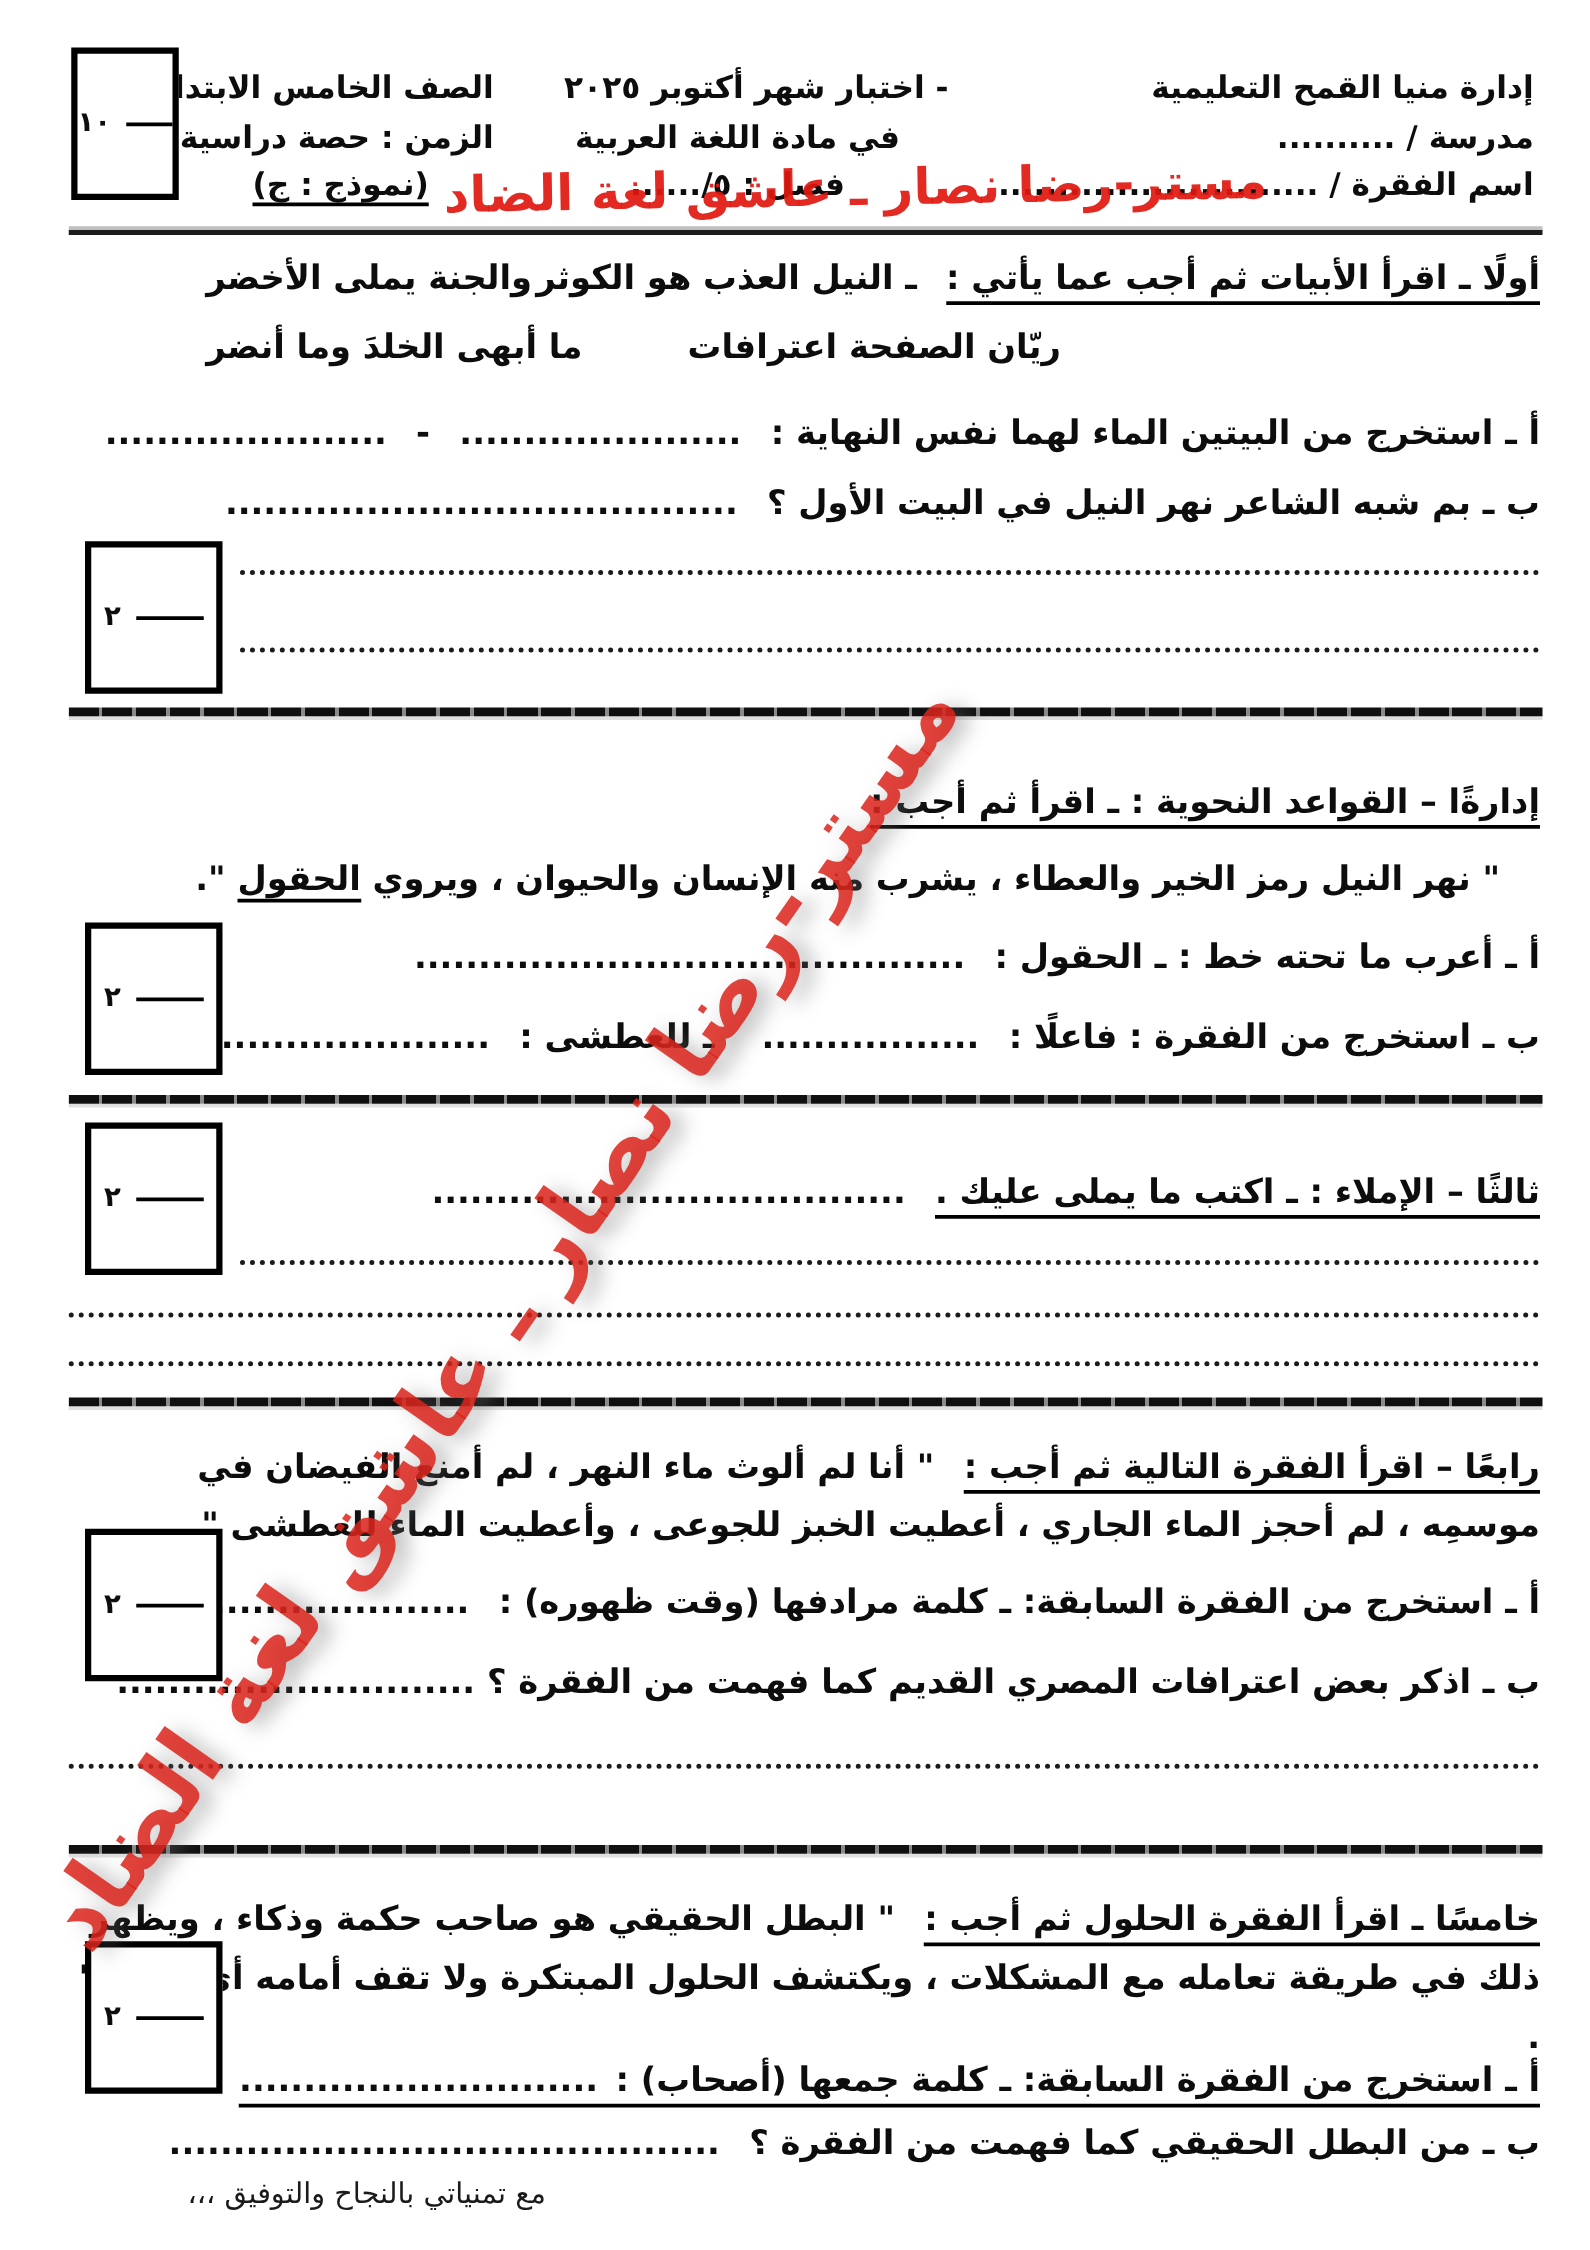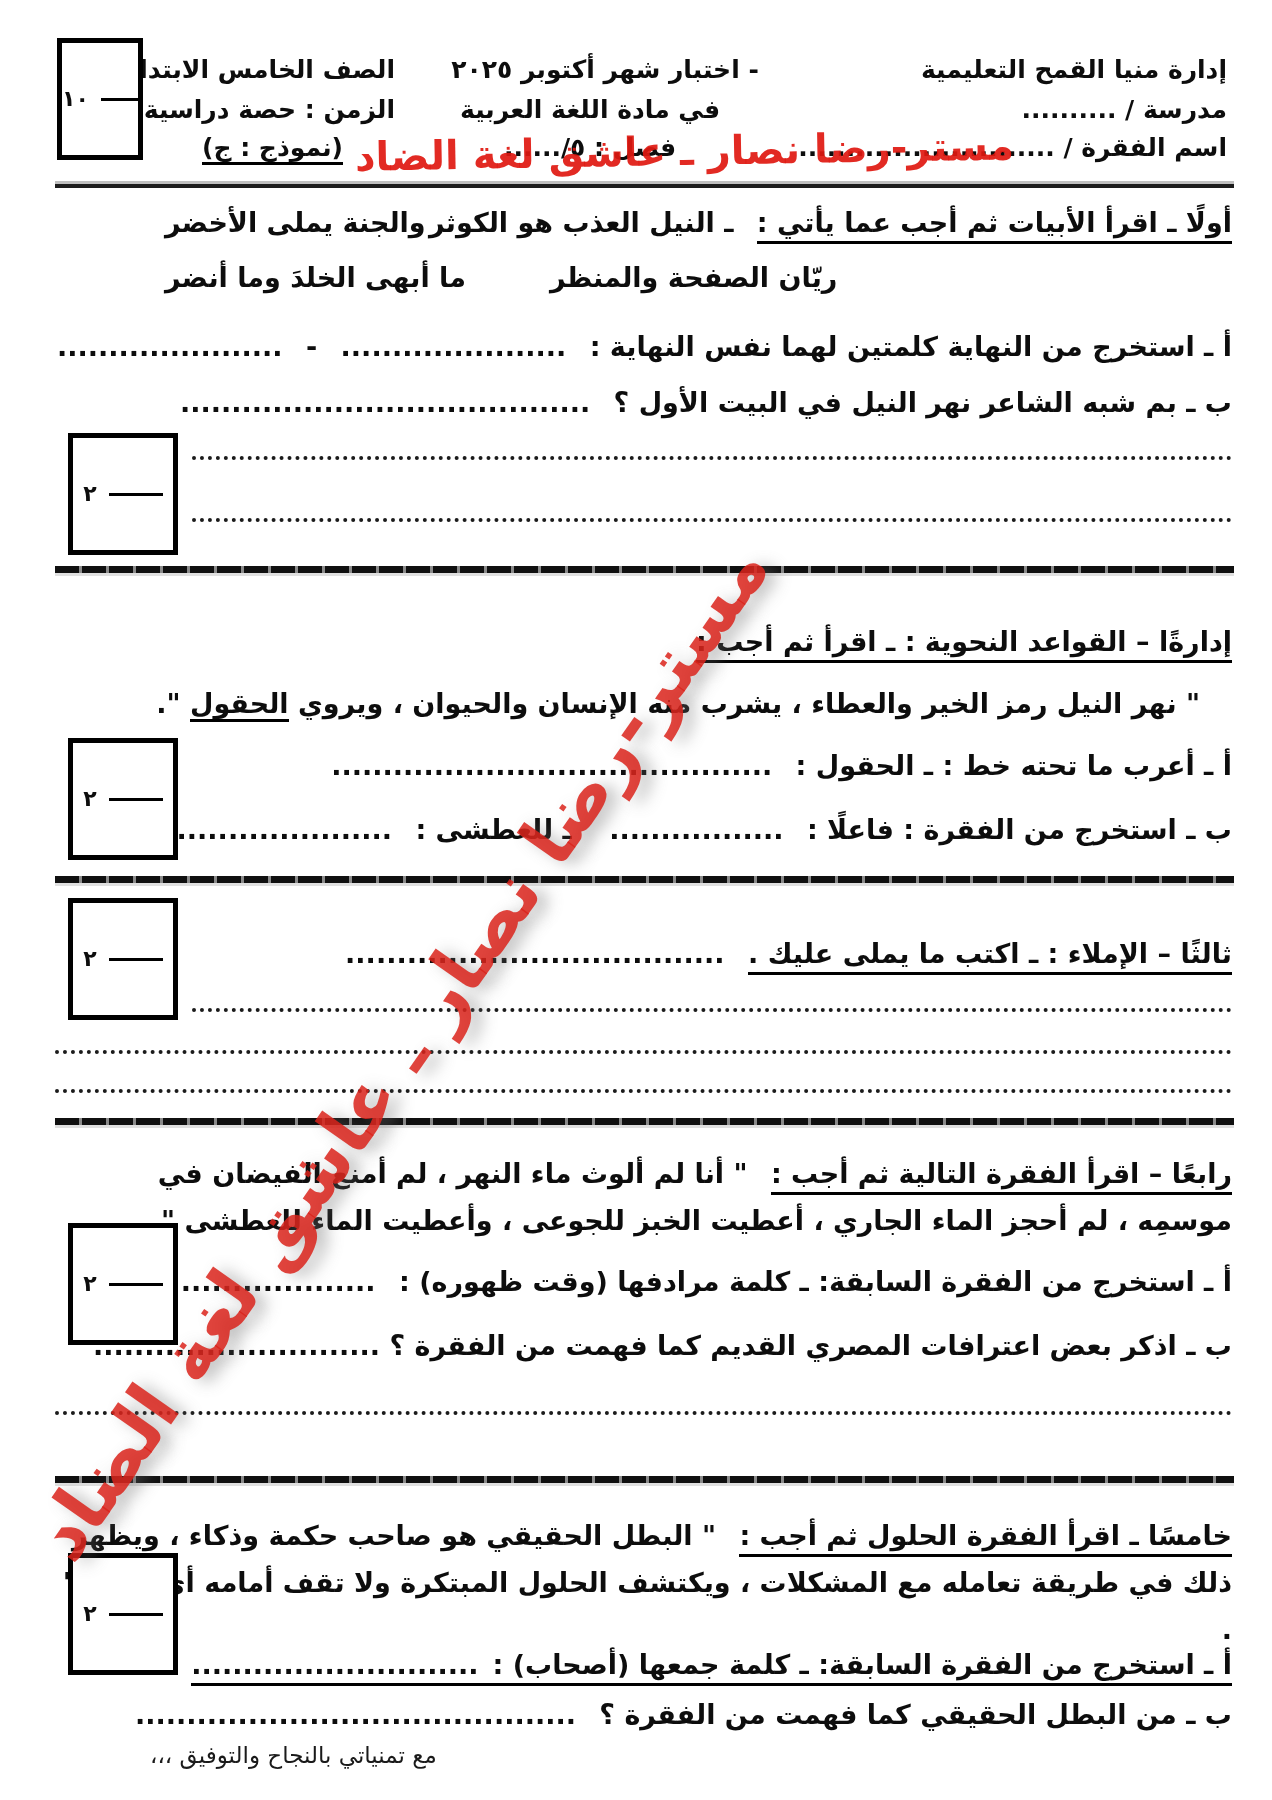--- a/index.html
+++ b/index.html
@@ -73,25 +73,25 @@
     <div class="wm-top">مستر-رضا نصار ـ عاشق لغة الضاد</div>
     <div class="hrule" style="top:184px;"></div>
   </div>
 
   <div>
     <div class="abs t27" style="top:203px;right:40px;margin-left:24px;">
       <span class="u">أولًا ـ اقرأ الأبيات ثم أجب عما يأتي :</span><span class="gap"></span>
       <span>ـ   النيل العذب هو الكوثر</span>
     </div>
     <div class="abs t27" style="top:203px;left:165px;">والجنة يملى الأخضر</div>
-    <div class="abs t27" style="top:258px;left:550px;">ريّان الصفحة والمنظر</div>
+    <div class="abs t27" style="top:258px;left:550px;">ريّان الصفحة اعترافات</div>
     <div class="abs t27" style="top:258px;left:165px;">ما أبهى الخلدَ وما أنضر</div>
 
     <div class="abs t27" style="top:327px;right:40px;">
-      <span>أ ـ استخرج من النهاية كلمتين لهما نفس النهاية :</span><span class="gap"></span>
+      <span>أ ـ استخرج من البيتين الماء لهما نفس النهاية :</span><span class="gap"></span>
       <span>......................</span><span class="gap"></span>
       <span>-</span><span class="gap"></span>
       <span>......................</span>
     </div>
     <div class="abs t27" style="top:383px;right:40px;">
       <span>ب ـ  بم شبه الشاعر نهر النيل في البيت الأول ؟</span><span class="gap"></span>
       <span>........................................</span>
     </div>
 
     <div class="scorebox" style="top:433px;">

